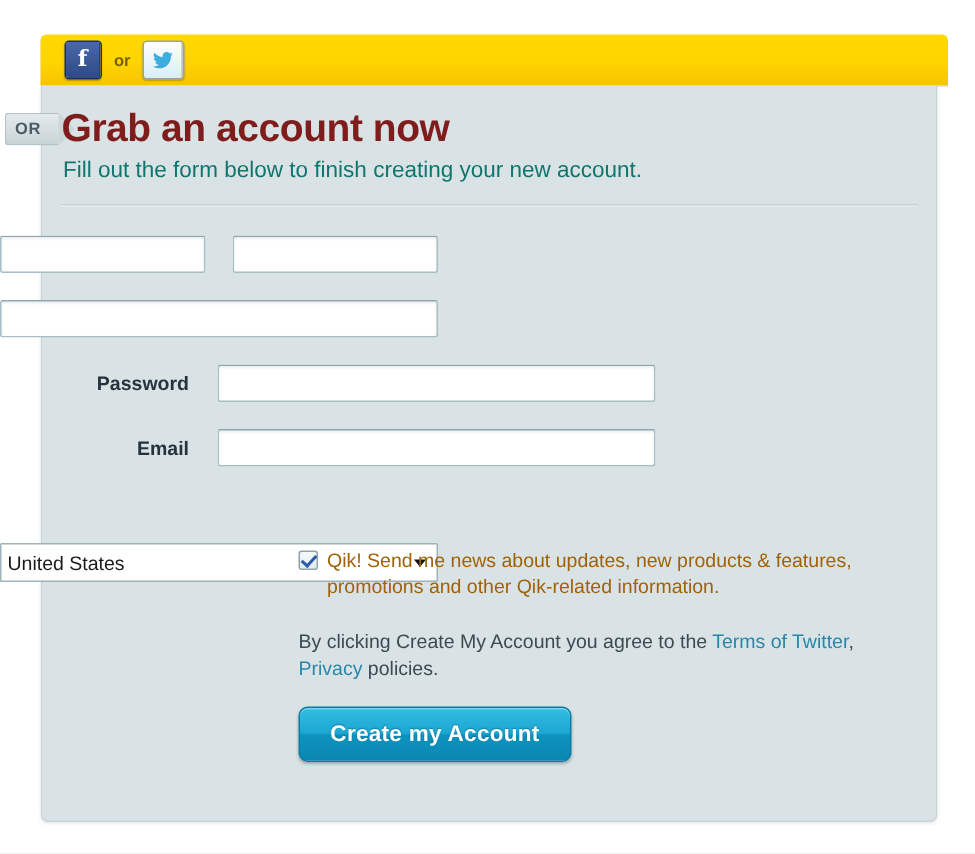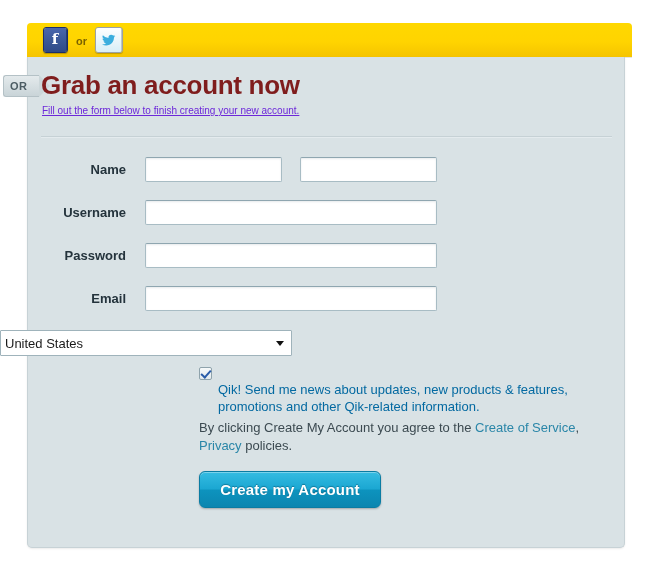--- a/index.html
+++ b/index.html
@@ -170,23 +170,22 @@
     top: 70px;
     font-size: 26px;
     font-weight: bold;
     color: #7f1d1d;
     letter-spacing: -0.3px;
   }
   #page-subtitle {
     position: absolute;
     left: 42px;
     top: 105px;
-    font-size: 10px;
-    color: #6d28d9;
-    text-decoration: underline;
+    font-size: 15px;
+    color: #0f766e;
   }
   #divider {
     position: absolute;
     left: 41px;
     top: 136px;
     width: 571px;
     height: 0;
     border-top: 1px solid #c6d1d5;
     border-bottom: 1px solid #e4ebee;
   }
@@ -238,20 +237,21 @@
     border-radius: 1px;
     box-sizing: border-box;
     font-family: "Liberation Sans", sans-serif;
     font-size: 13px;
     color: #1a1a1a;
     padding: 12px 4px;
     display: flex;
     align-items: center;
     justify-content: space-between;
     cursor: pointer;
+    margin-top: 32px;
   }
   .select-arrow {
     width: 0; height: 0;
     border-left: 4px solid transparent;
     border-right: 4px solid transparent;
     border-top: 5px solid #111;
     margin-right: 3px;
   }
 
   
@@ -282,24 +282,23 @@
     left: 3px;
     top: 0px;
     width: 4px;
     height: 8px;
     border: solid #2a5ca8;
     border-width: 0 2px 2px 0;
     transform: rotate(42deg);
   }
   #newsletter-text {
     font-size: 13px;
-    color: #0369a1;
+    color: #a16207;
     line-height: 17px;
     width: 390px;
-    margin-top: 16px;
   }
 
   
   #terms-row {
     position: absolute;
     left: 199px;
     top: 419px;
     width: 400px;
     font-size: 13px;
     color: #3c4a51;
@@ -359,28 +358,26 @@
   <span class="or-text">OR</span>
 </div>
 
 <div id="page-title">Grab an account now</div>
 <div id="page-subtitle">Fill out the form below to finish creating your new account.</div>
 <div id="divider"></div>
 
 <div id="form">
 
   <div class="form-row" style="left:0px; top:157px;">
-    <div class="form-label">Name</div>
     <input class="text-input name-input" type="text" value="" style="">
     <div class="gap"></div>
     <input class="text-input name-input" type="text" value="" style="">
   </div>
 
   <div class="form-row" style="left:0px; top:200px;">
-    <div class="form-label">Username</div>
     <input class="text-input wide-input" type="text" value="" style="">
   </div>
 
   <div class="form-row" style="left:0px; top:243px;border-radius:11px;">
     <div class="form-label">Password</div>
     <input class="text-input wide-input" type="password" value="" style="">
   </div>
 
   <div class="form-row" style="left:0px; top:286px;">
     <div class="form-label">Email</div>
@@ -395,16 +392,16 @@
   </div>
 
 </div>
 
 <div id="newsletter-row">
   <div class="checkbox checked"></div>
   <div id="newsletter-text">Qik! Send me news about updates, new products &amp; features, promotions and other Qik-related information.</div>
 </div>
 
 <div id="terms-row">
-  <span>By clicking Create My Account you agree to the </span><a href="#">Create of Service</a><span>, </span><a href="#">Privacy</a><span> policies.</span>
+  <span>By clicking Create My Account you agree to the </span><a href="#">Terms of Twitter</a><span>, </span><a href="#">Privacy</a><span> policies.</span>
 </div>
 
 <button id="submit-button">Create my Account</button>
 
 </body></html>

